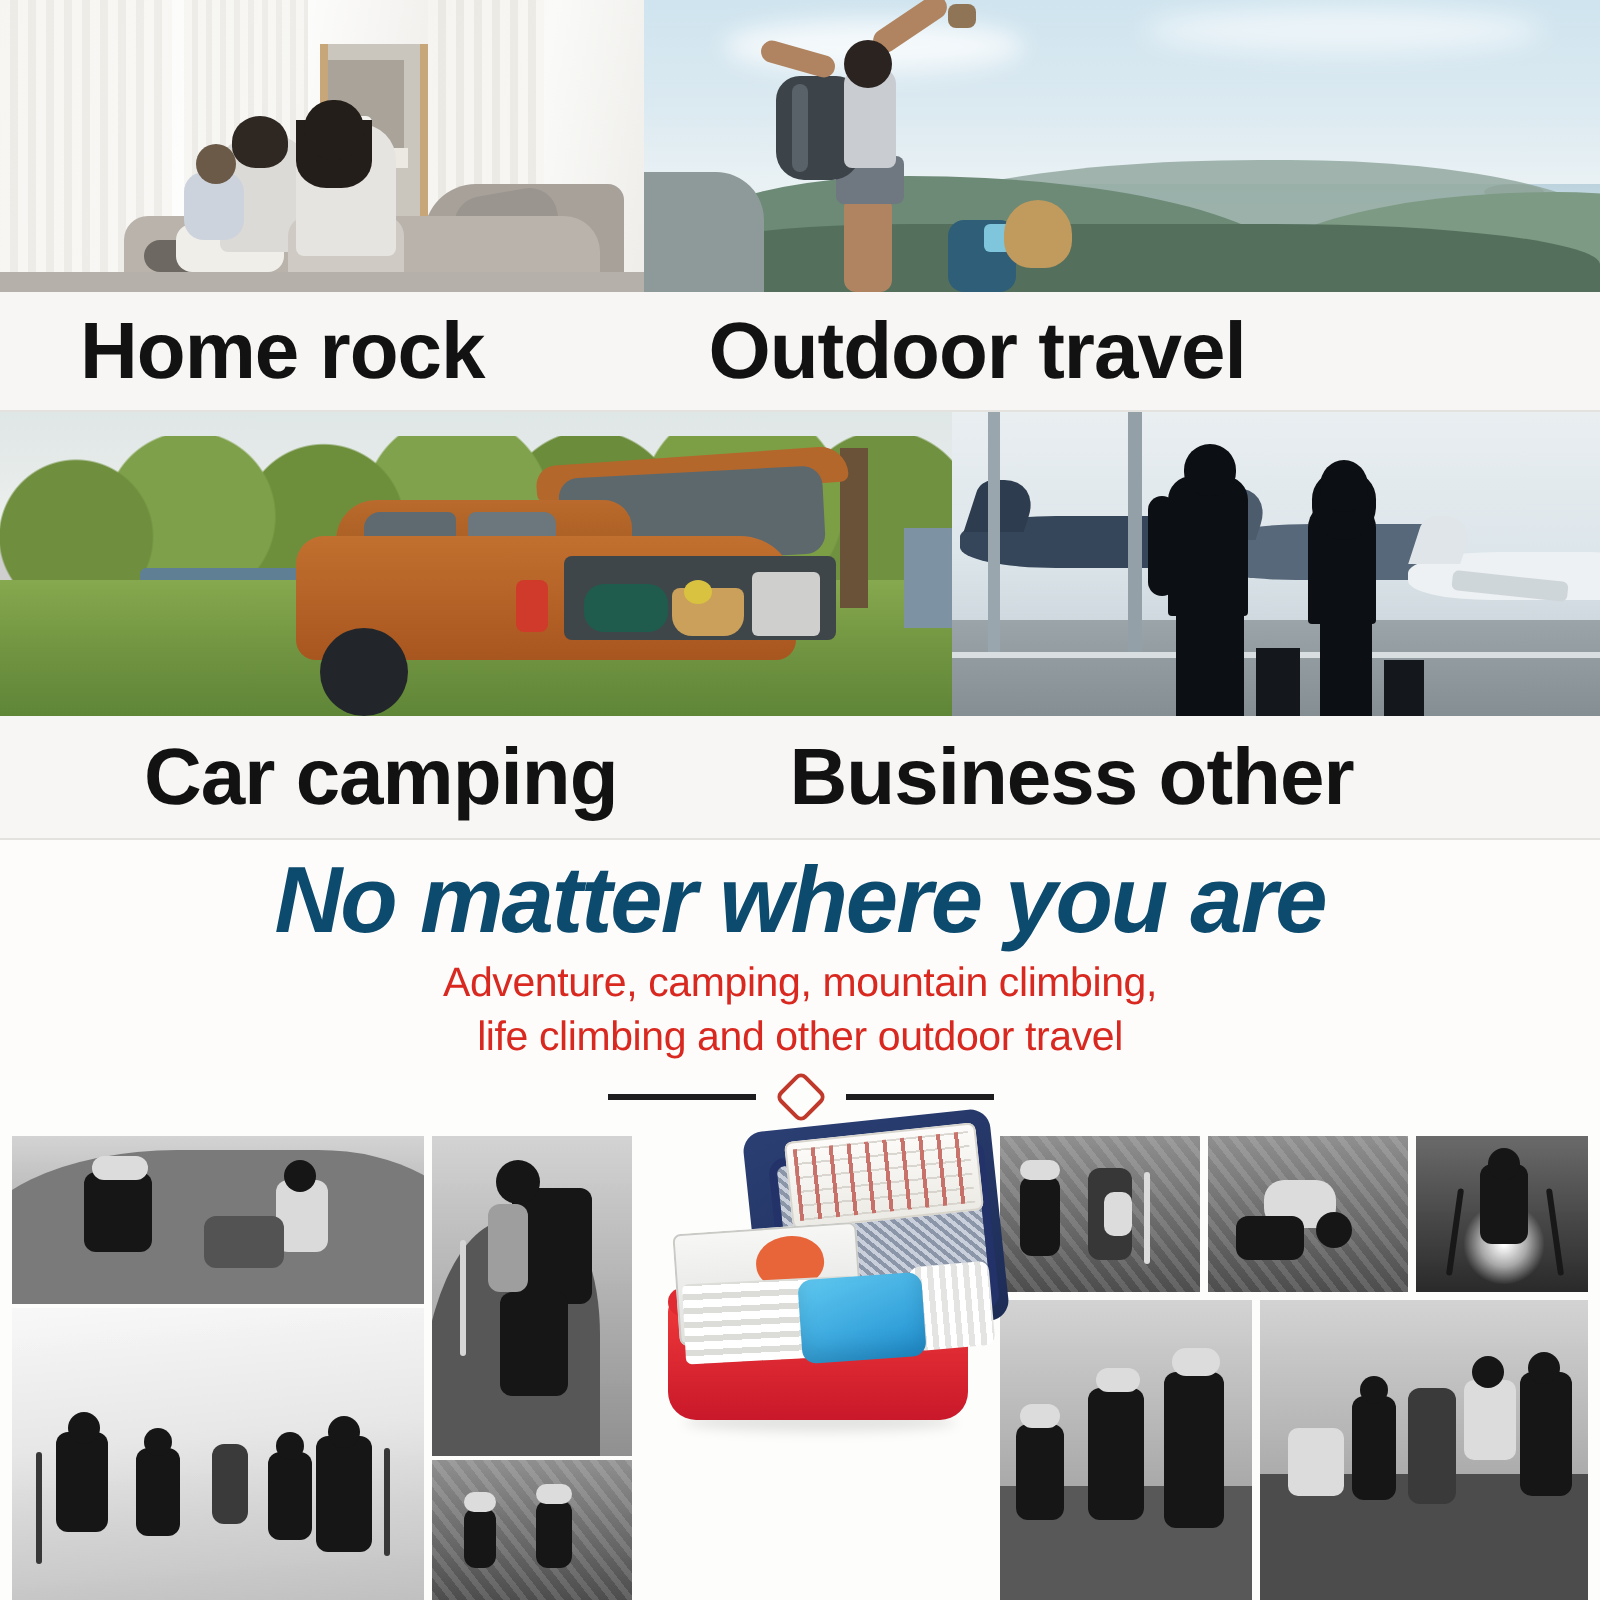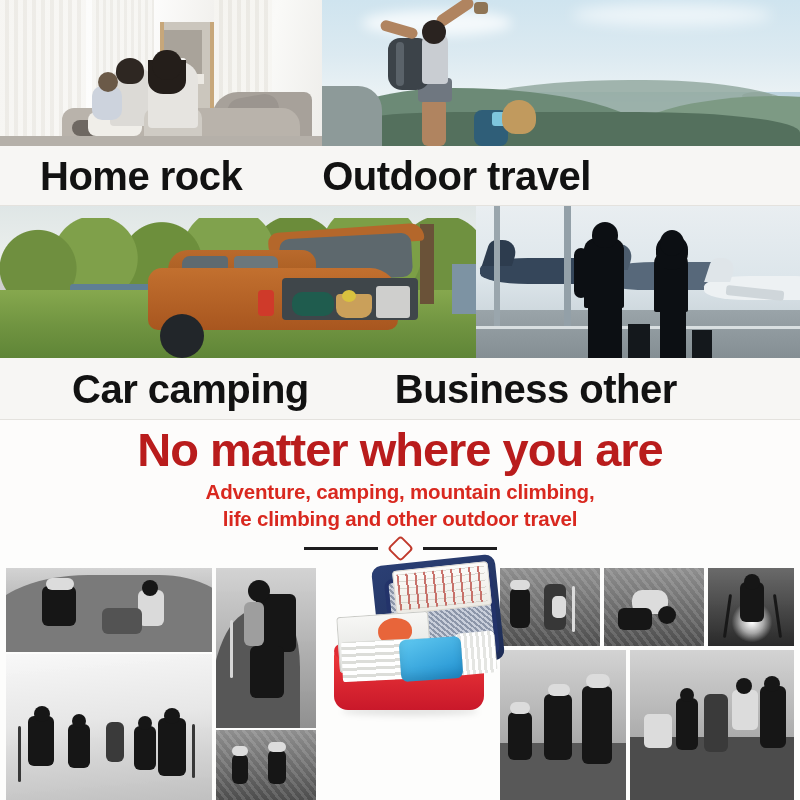--- a/index.html
+++ b/index.html
@@ -77,21 +77,21 @@
   
   .band{position:absolute;left:0;width:800px;background:#f7f6f4;display:flex;align-items:center;}
   .band::after{content:"";position:absolute;left:0;bottom:0;width:100%;height:1px;background:#e4e2de;}
   .band1{top:146px;height:60px;}
   .band2{top:358px;height:62px;}
   .band .lbl{
     font-weight:700;color:#121212;letter-spacing:-0.5px;white-space:nowrap;
     font-size:40px;line-height:1;
   }
   .band1 .l1{margin-left:40px;}
-  .band1 .l2{margin-left:80px;}
+  .band1 .l2{margin-left:112px;}
   .band2 .l1{margin-left:72px;}
   .band2 .l2{margin-left:86px;}
 
   
   .row2{position:absolute;left:0;top:206px;width:800px;height:152px;display:flex;}
   .r2a{width:476px;height:152px;}
   .r2b{width:324px;height:152px;}
 
   
   .car-sky{left:0;top:0;width:100%;height:62px;background:linear-gradient(180deg,#dfe6e6,#eef1ee);}
@@ -147,21 +147,21 @@
   .bz-case2{left:216px;top:124px;width:20px;height:28px;background:#14181c;}
 
   
   .slogan{position:absolute;left:0;top:420px;width:800px;height:120px;background:#fdfcfb;}
   .slogan-main{
     position:absolute;left:0;top:6px;width:800px;text-align:center;
     font-size:47px;font-weight:700;line-height:1;letter-spacing:-1px;
   }
   .slogan-sub{
     position:absolute;left:0;top:58px;width:800px;text-align:center;
-    font-size:20.5px;font-weight:700;line-height:1.33;letter-spacing:-0.2px;
+    font-size:20.5px;font-weight:400;line-height:1.33;letter-spacing:-0.2px;
   }
   .sub-l2{display:block;}
 
   
   .divider{position:absolute;left:0;top:538px;width:800px;height:20px;
     display:flex;align-items:center;justify-content:center;gap:13px;}
   .divider .bar{width:74px;height:3px;background:#1d1d1f;}
   .divider .gem{width:15px;height:15px;border:2.4px solid #c0392b;
     transform:rotate(45deg);border-radius:4px;}
 
@@ -339,21 +339,21 @@
       <div class="bz-womanHead"></div>
     </div>
   </div>
 
   <div class="band band2">
     <div class="lbl l1">Car camping</div>
     <div class="lbl l2">Business other</div>
   </div>
 
   <div class="slogan">
-    <div class="slogan-main" id="slogan-main" style="color: #b91c1c;">No matter where you are</div>
+    <div class="slogan-main" id="slogan-main" style="color: #0c4a6e; font-style: italic;">No matter where you are</div>
     <div class="slogan-sub" id="slogan-sub" style="color: rgb(217, 40, 31);">
       <span class="sub-l1">Adventure, camping, mountain climbing,</span>
       <span class="sub-l2">life climbing and other outdoor travel</span>
     </div>
   </div>
 
   <div class="divider">
     <div class="bar"></div>
     <div class="gem" id="divider-gem" style="border-color: rgb(192, 57, 43);"></div>
     <div class="bar"></div>

